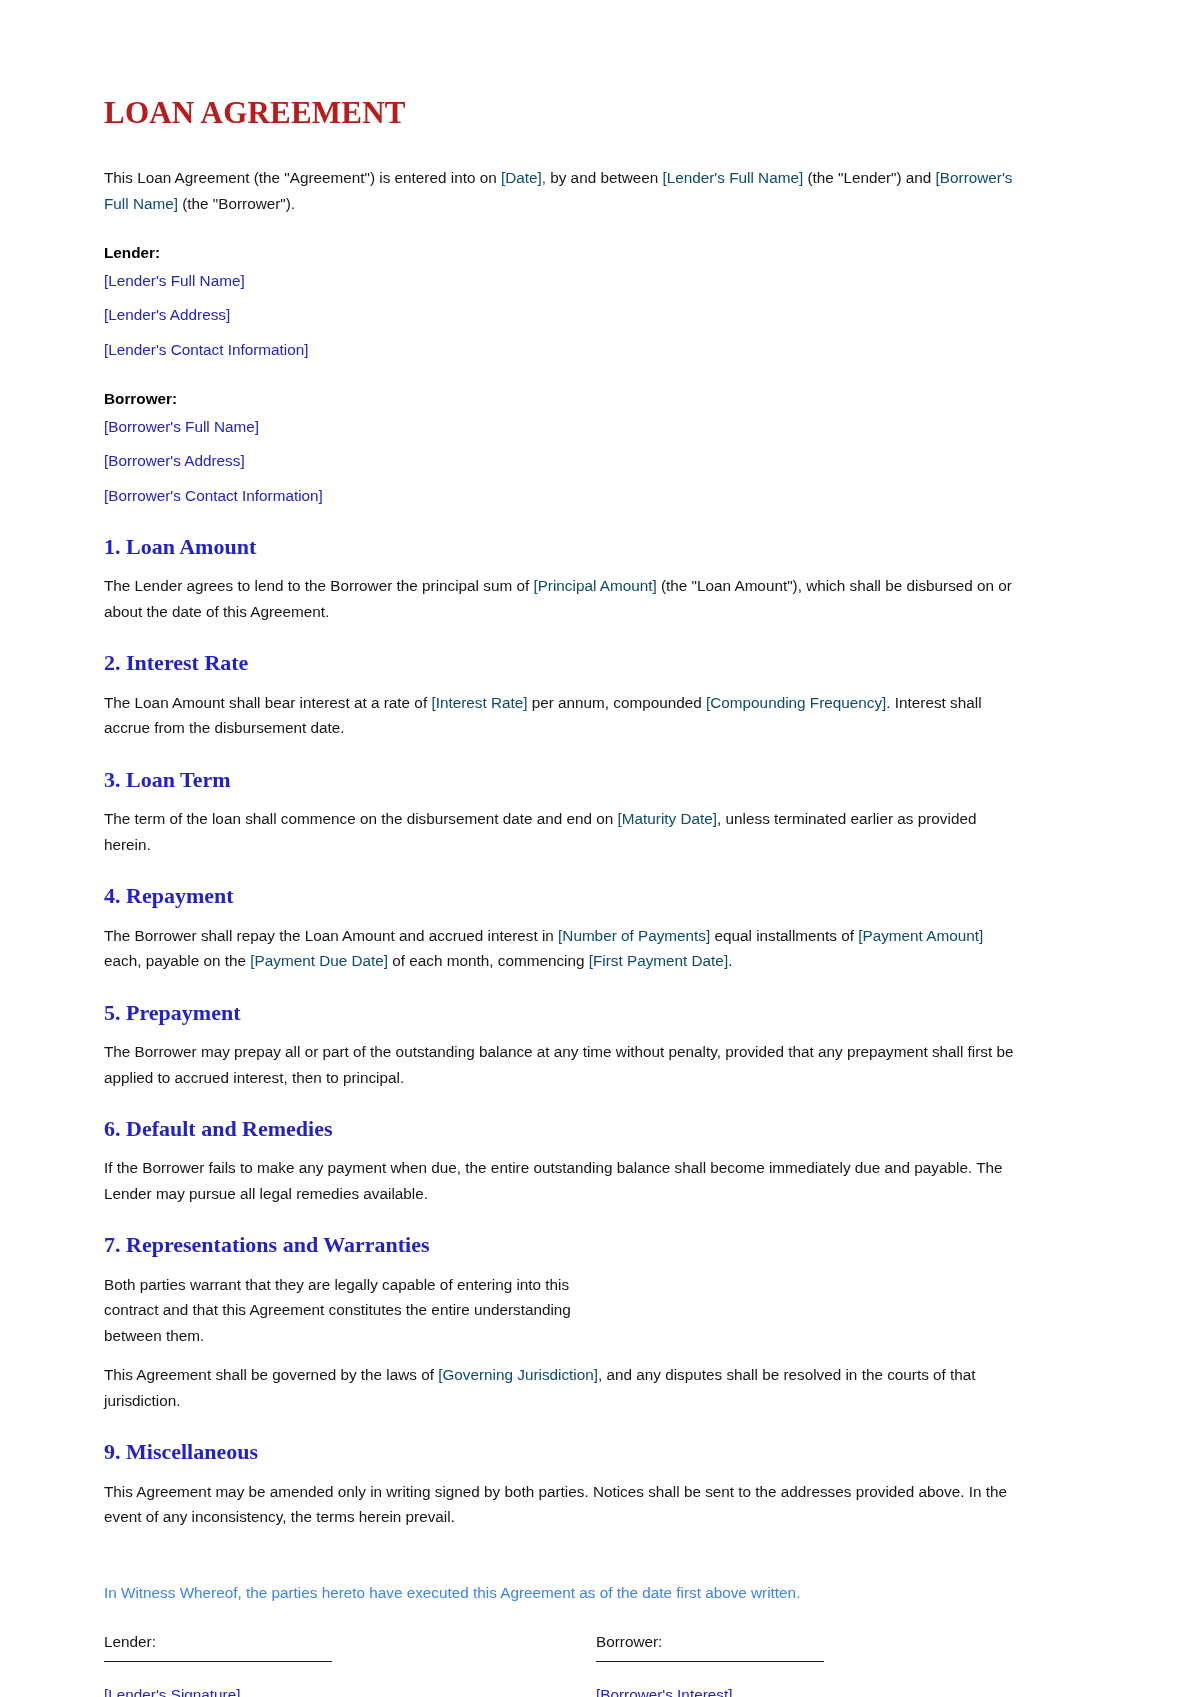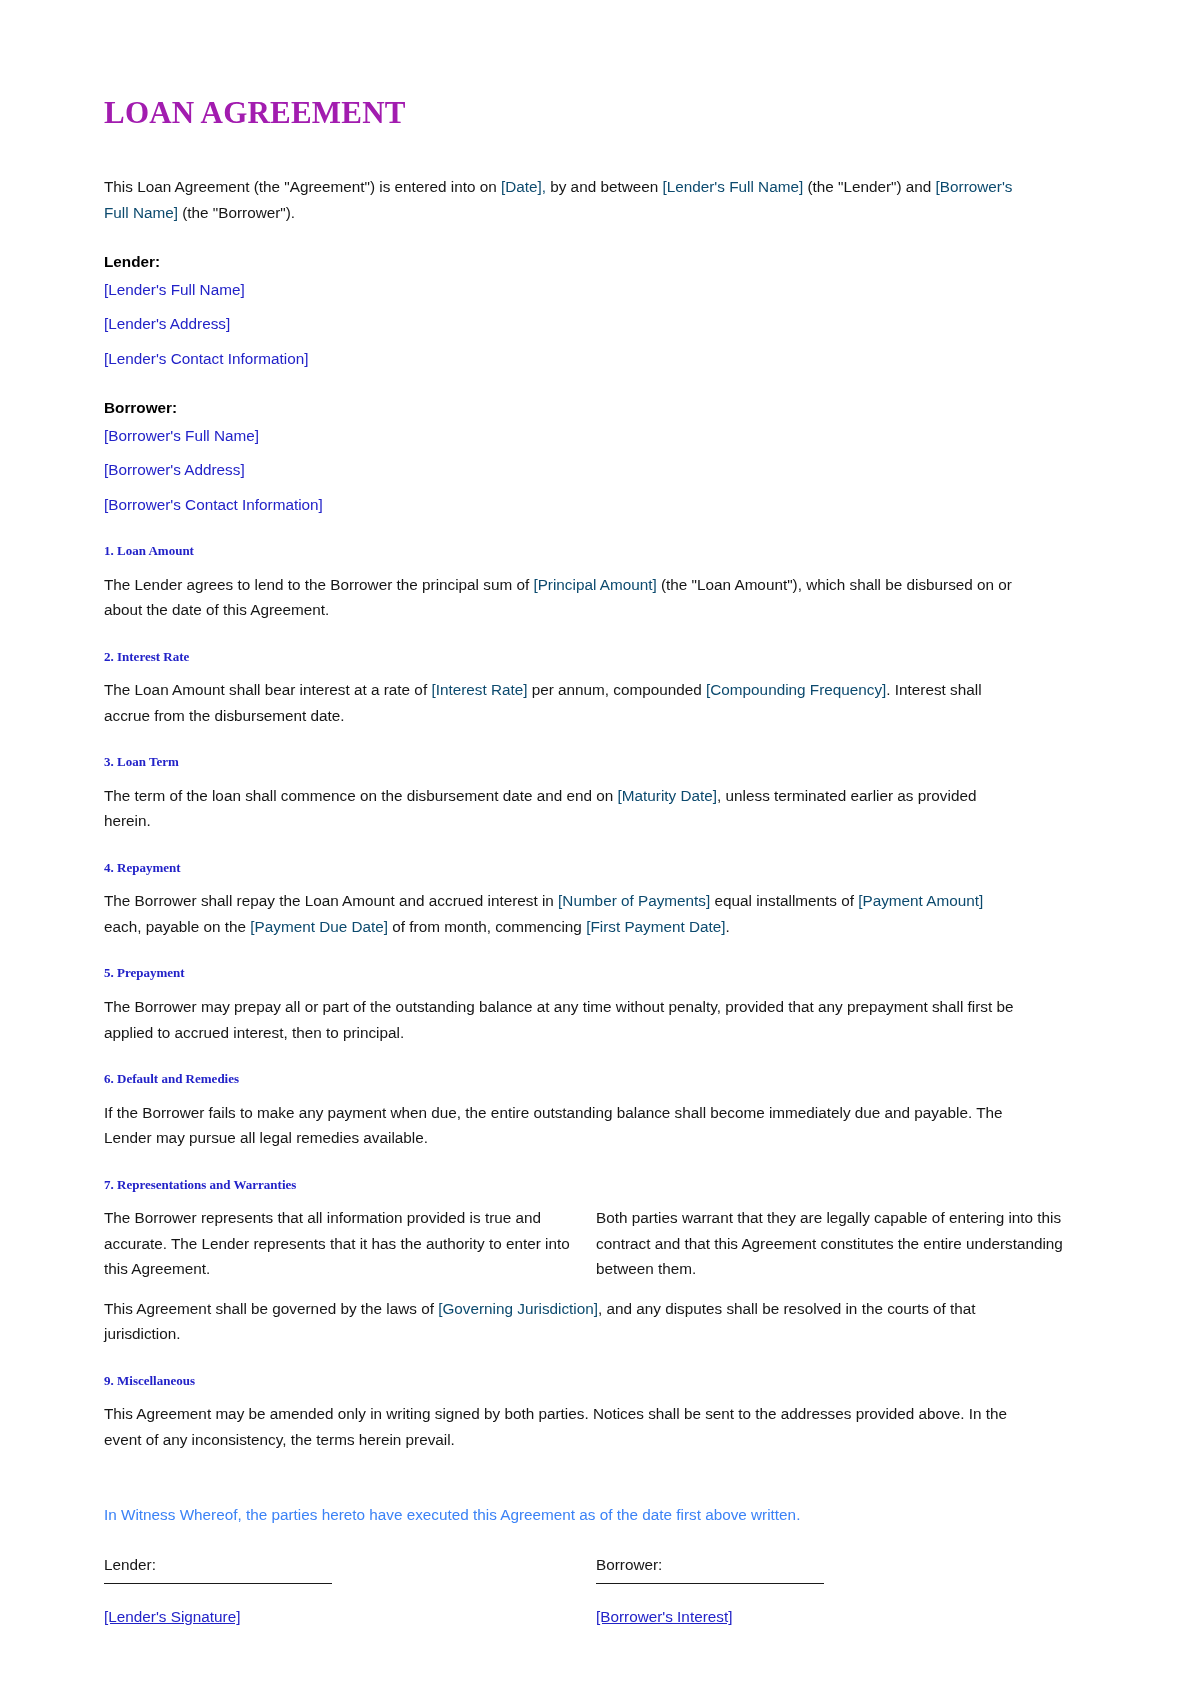--- a/index.html
+++ b/index.html
@@ -19,22 +19,22 @@
     min-height: 1697px;
     box-sizing: border-box;
     padding: 96px 180px 0 104px;
     background: #ffffff;
   }
   .doc-title {
     font-family: "Liberation Serif", serif;
     font-size: 31px;
     font-weight: bold;
     letter-spacing: 0.2px;
-    color: #a21caf;
-    margin: 0 0 44px 0;
+    color: #b91c1c;
+    margin: 0 0 35px 0;
     line-height: 1.1;
   }
   p.body-text {
     font-size: 15.3px;
     line-height: 25.5px;
     margin: 0 0 14px 0;
     color: #161616;
     text-align: left;
   }
   .ph {
@@ -51,21 +51,21 @@
     font-size: 15.3px;
     line-height: 25.5px;
     color: #2222c8;
     margin: 0 0 9px 0;
   }
   .party-line.tight {
     margin-top: 0;
   }
   h2.section-heading {
     font-family: "Liberation Serif", serif;
-    font-size: 13px;
+    font-size: 22px;
     font-weight: bold;
     color: #2222c8;
     margin: 26px 0 13px 0;
     line-height: 1.2;
   }
   .two-col {
     display: flex;
     gap: 0;
     margin: 0 0 14px 0;
   }
@@ -140,33 +140,30 @@
   <h2 class="section-heading">1. Loan Amount</h2>
   <p class="body-text"><span>The Lender agrees to lend to the Borrower the principal sum of </span><span class="ph">[Principal Amount]</span><span> (the "Loan Amount"), which shall be disbursed on or about the date of this Agreement.</span></p>
 
   <h2 class="section-heading">2. Interest Rate</h2>
   <p class="body-text"><span>The Loan Amount shall bear interest at a rate of </span><span class="ph">[Interest Rate]</span><span> per annum, compounded </span><span class="ph">[Compounding Frequency]</span><span>. Interest shall accrue from the disbursement date.</span></p>
 
   <h2 class="section-heading">3. Loan Term</h2>
   <p class="body-text"><span>The term of the loan shall commence on the disbursement date and end on </span><span class="ph">[Maturity Date]</span><span>, unless terminated earlier as provided herein.</span></p>
 
   <h2 class="section-heading">4. Repayment</h2>
-  <p class="body-text"><span>The Borrower shall repay the Loan Amount and accrued interest in </span><span class="ph">[Number of Payments]</span><span> equal installments of </span><span class="ph">[Payment Amount]</span><span> each, payable on the </span><span class="ph">[Payment Due Date]</span><span> of from month, commencing </span><span class="ph">[First Payment Date]</span><span>.</span></p>
+  <p class="body-text"><span>The Borrower shall repay the Loan Amount and accrued interest in </span><span class="ph">[Number of Payments]</span><span> equal installments of </span><span class="ph">[Payment Amount]</span><span> each, payable on the </span><span class="ph">[Payment Due Date]</span><span> of each month, commencing </span><span class="ph">[First Payment Date]</span><span>.</span></p>
 
   <h2 class="section-heading">5. Prepayment</h2>
   <p class="body-text">The Borrower may prepay all or part of the outstanding balance at any time without penalty, provided that any prepayment shall first be applied to accrued interest, then to principal.</p>
 
   <h2 class="section-heading">6. Default and Remedies</h2>
   <p class="body-text">If the Borrower fails to make any payment when due, the entire outstanding balance shall become immediately due and payable. The Lender may pursue all legal remedies available.</p>
 
   <h2 class="section-heading">7. Representations and Warranties</h2>
   <div class="two-col">
-    <div class="col left">
-      <p>The Borrower represents that all information provided is true and accurate. The Lender represents that it has the authority to enter into this Agreement.</p>
-    </div>
     <div class="col right">
       <p>Both parties warrant that they are legally capable of entering into this contract and that this Agreement constitutes the entire understanding between them.</p>
     </div>
   </div>
 
   <p class="body-text"><span>This Agreement shall be governed by the laws of </span><span class="ph">[Governing Jurisdiction]</span><span>, and any disputes shall be resolved in the courts of that jurisdiction.</span></p>
 
   <h2 class="section-heading">9. Miscellaneous</h2>
   <p class="body-text">This Agreement may be amended only in writing signed by both parties. Notices shall be sent to the addresses provided above. In the event of any inconsistency, the terms herein prevail.</p>
 

